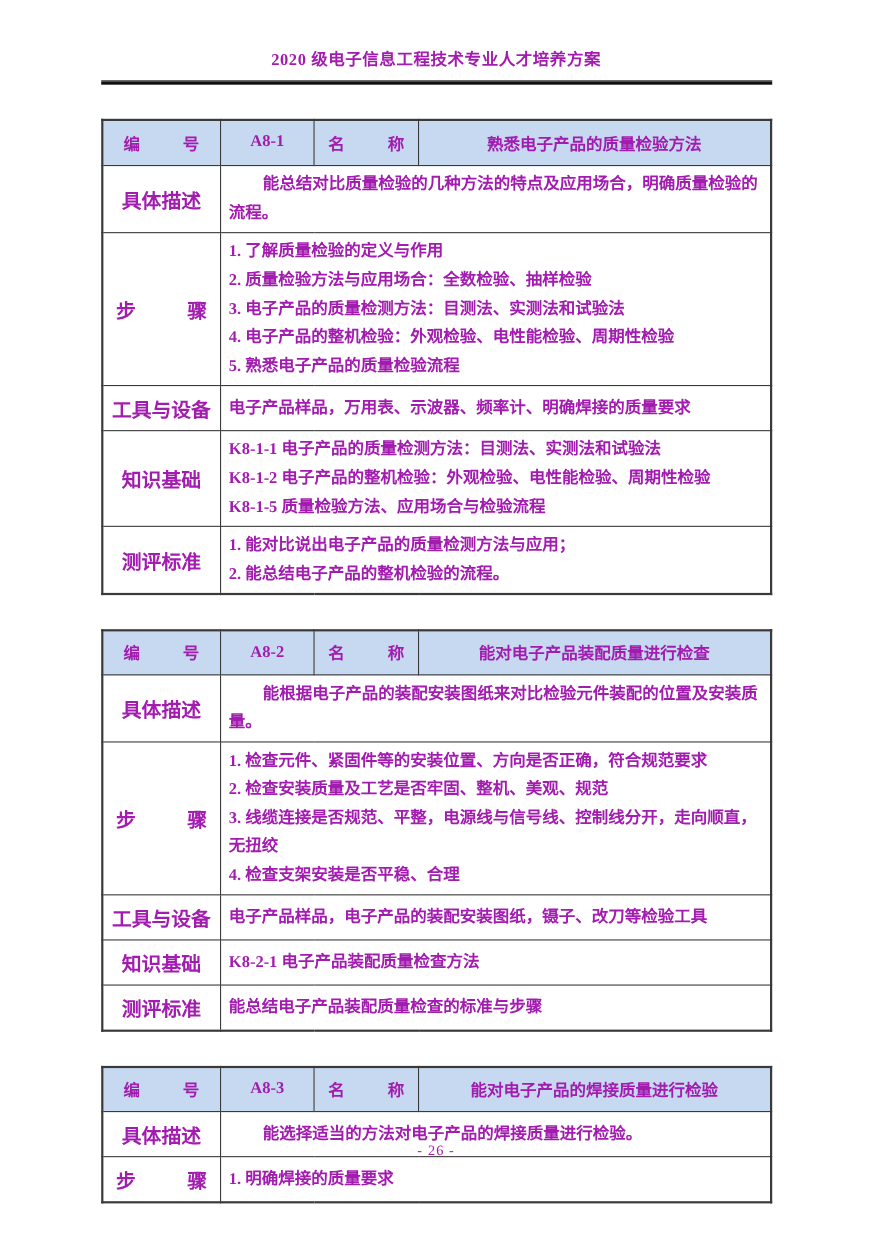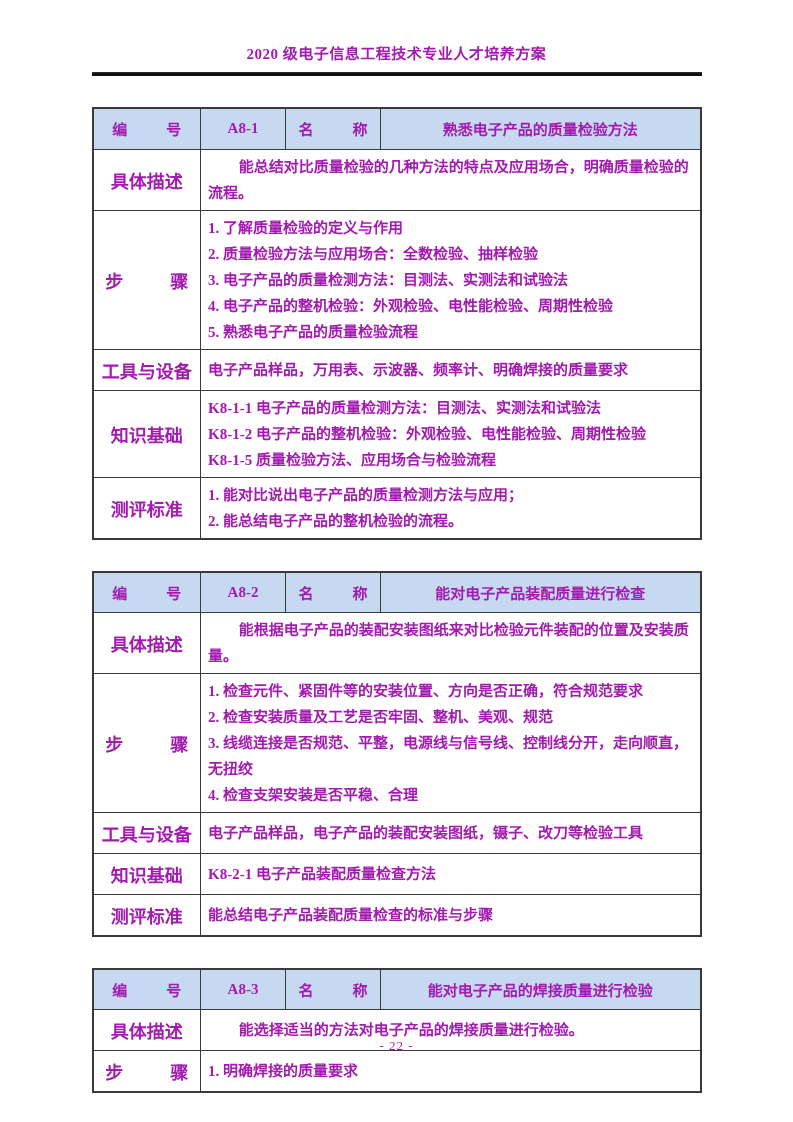--- a/index.html
+++ b/index.html
@@ -214,14 +214,14 @@
         </tr>
         <tr>
           <td class="label-cell"><span class="spread">步骤</span></td>
           <td class="content-cell single" colspan="3">1. 明确焊接的质量要求</td>
         </tr>
       </tbody>
     </table>
 
   </div>
 
-  <div class="footer">- 22 -</div>
+  <div class="footer">- 26 -</div>
 </div>
 
 </body></html>

